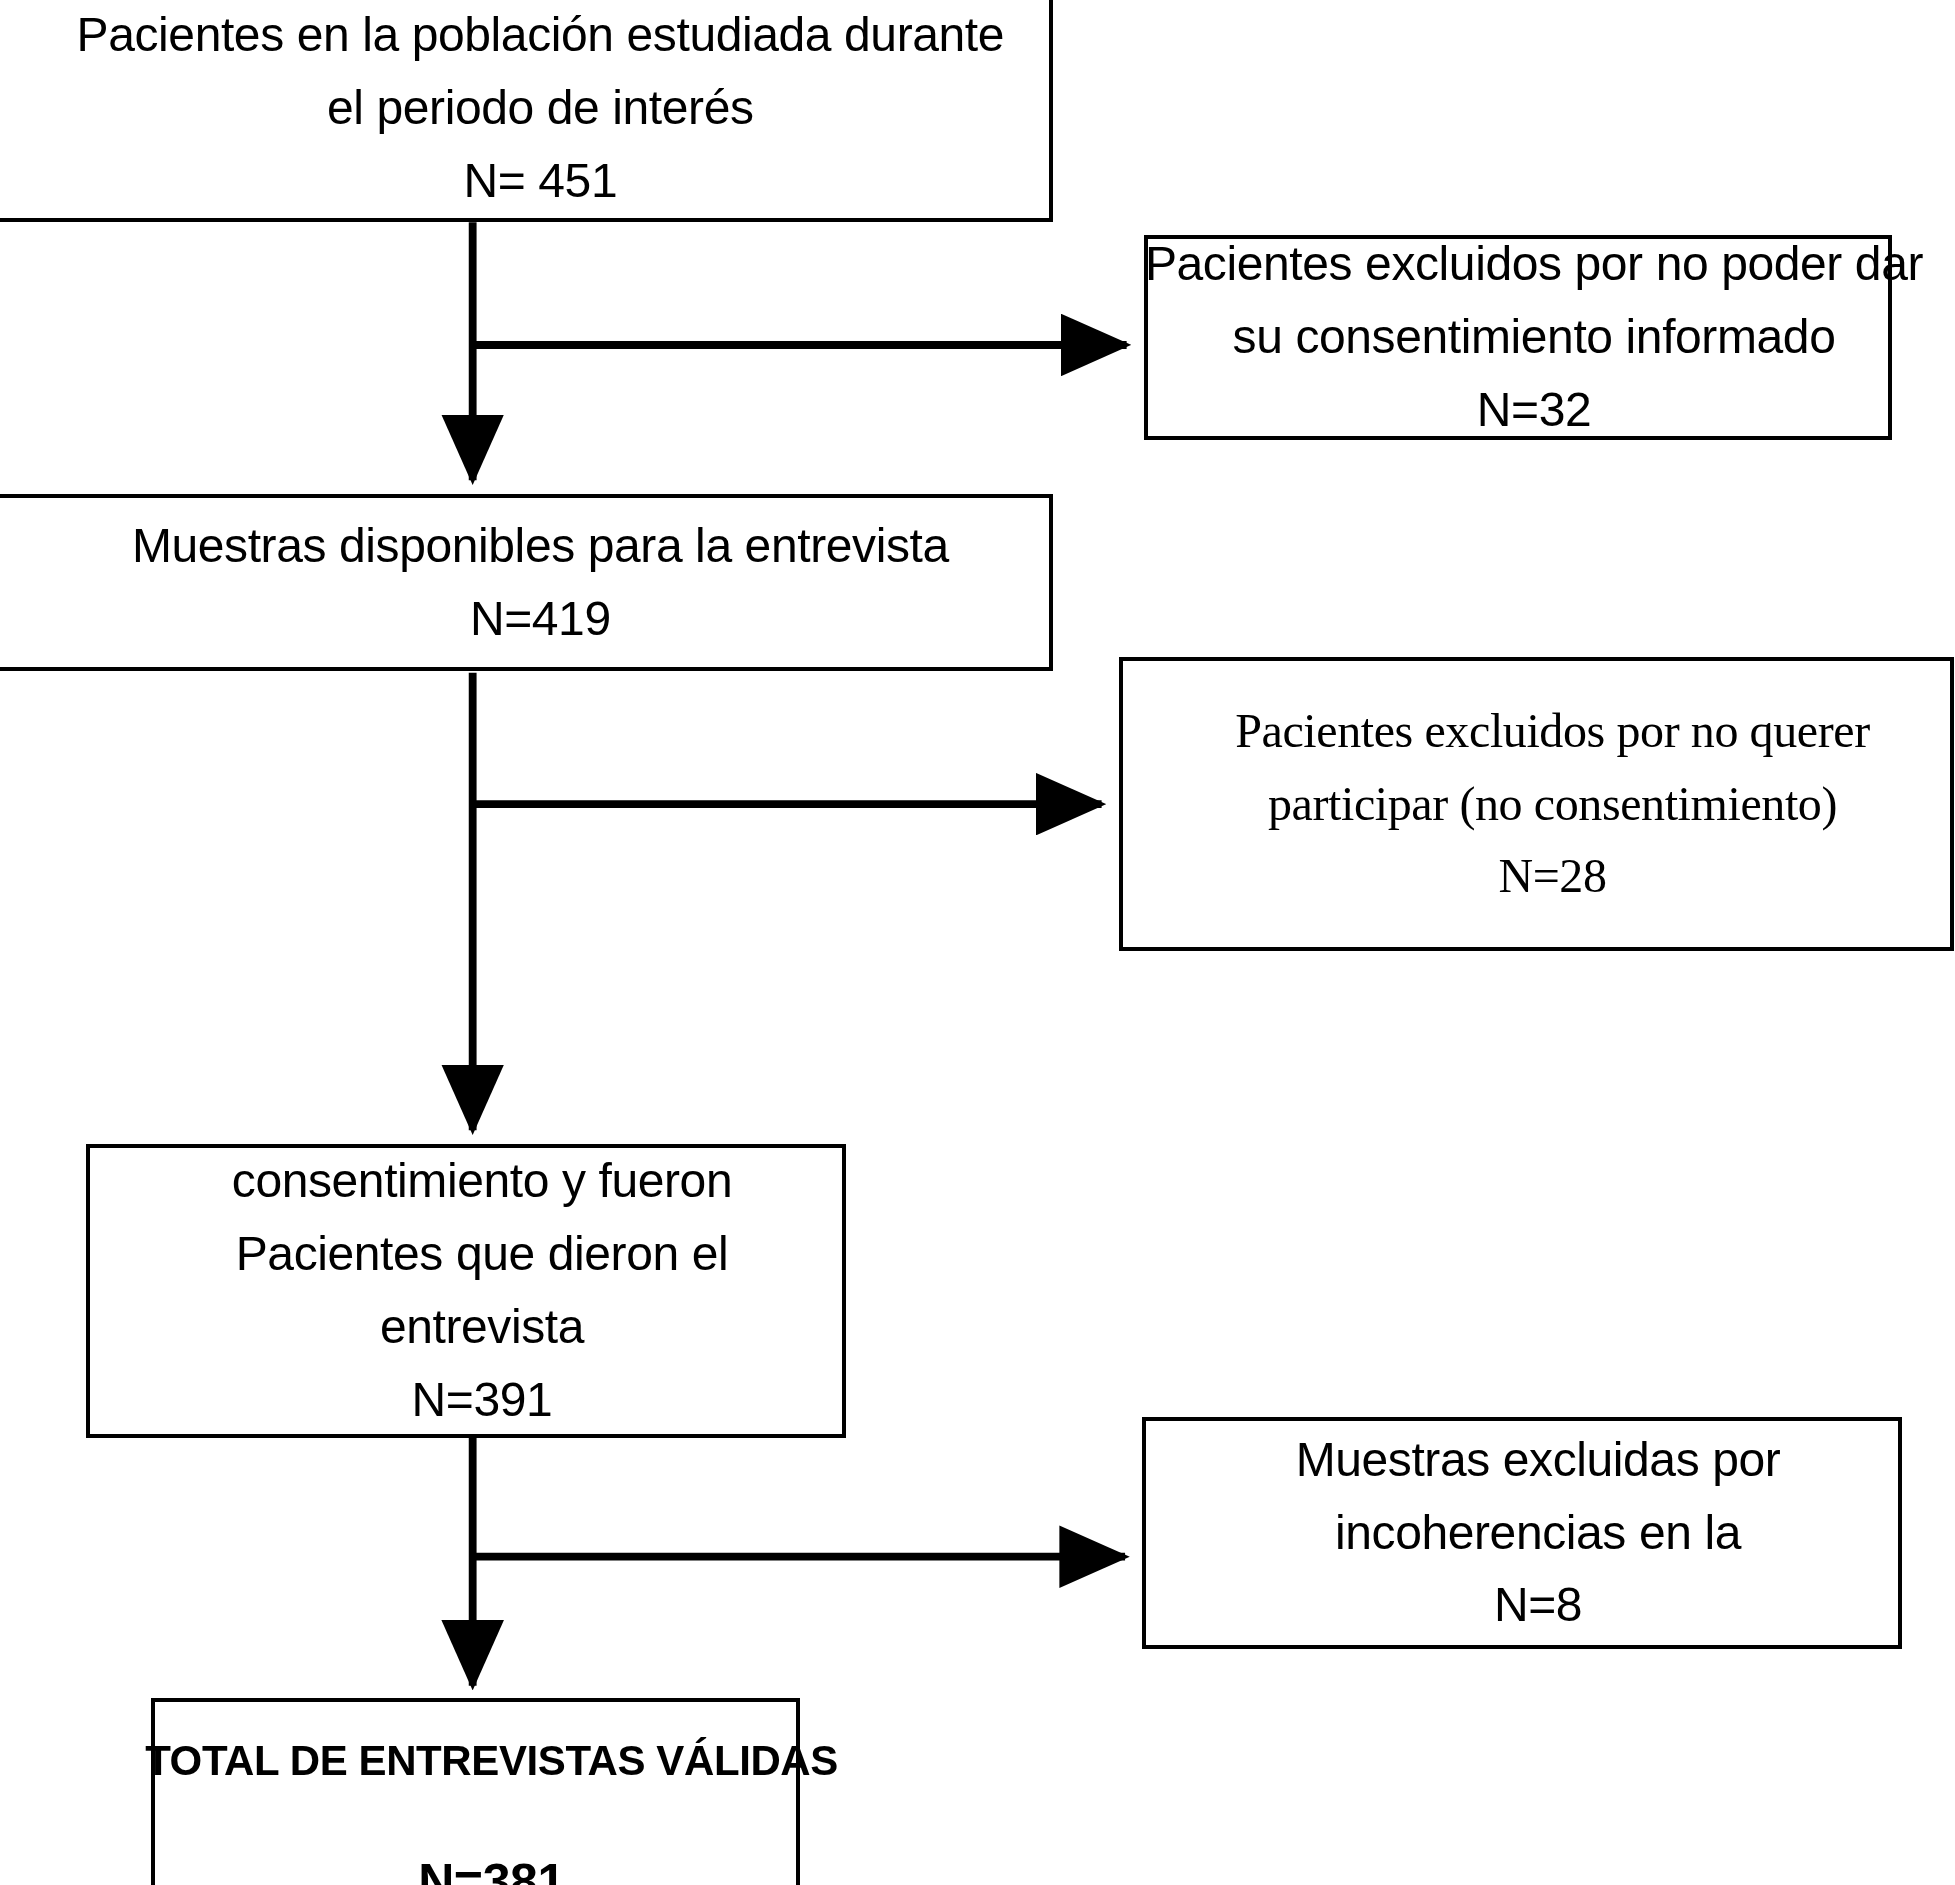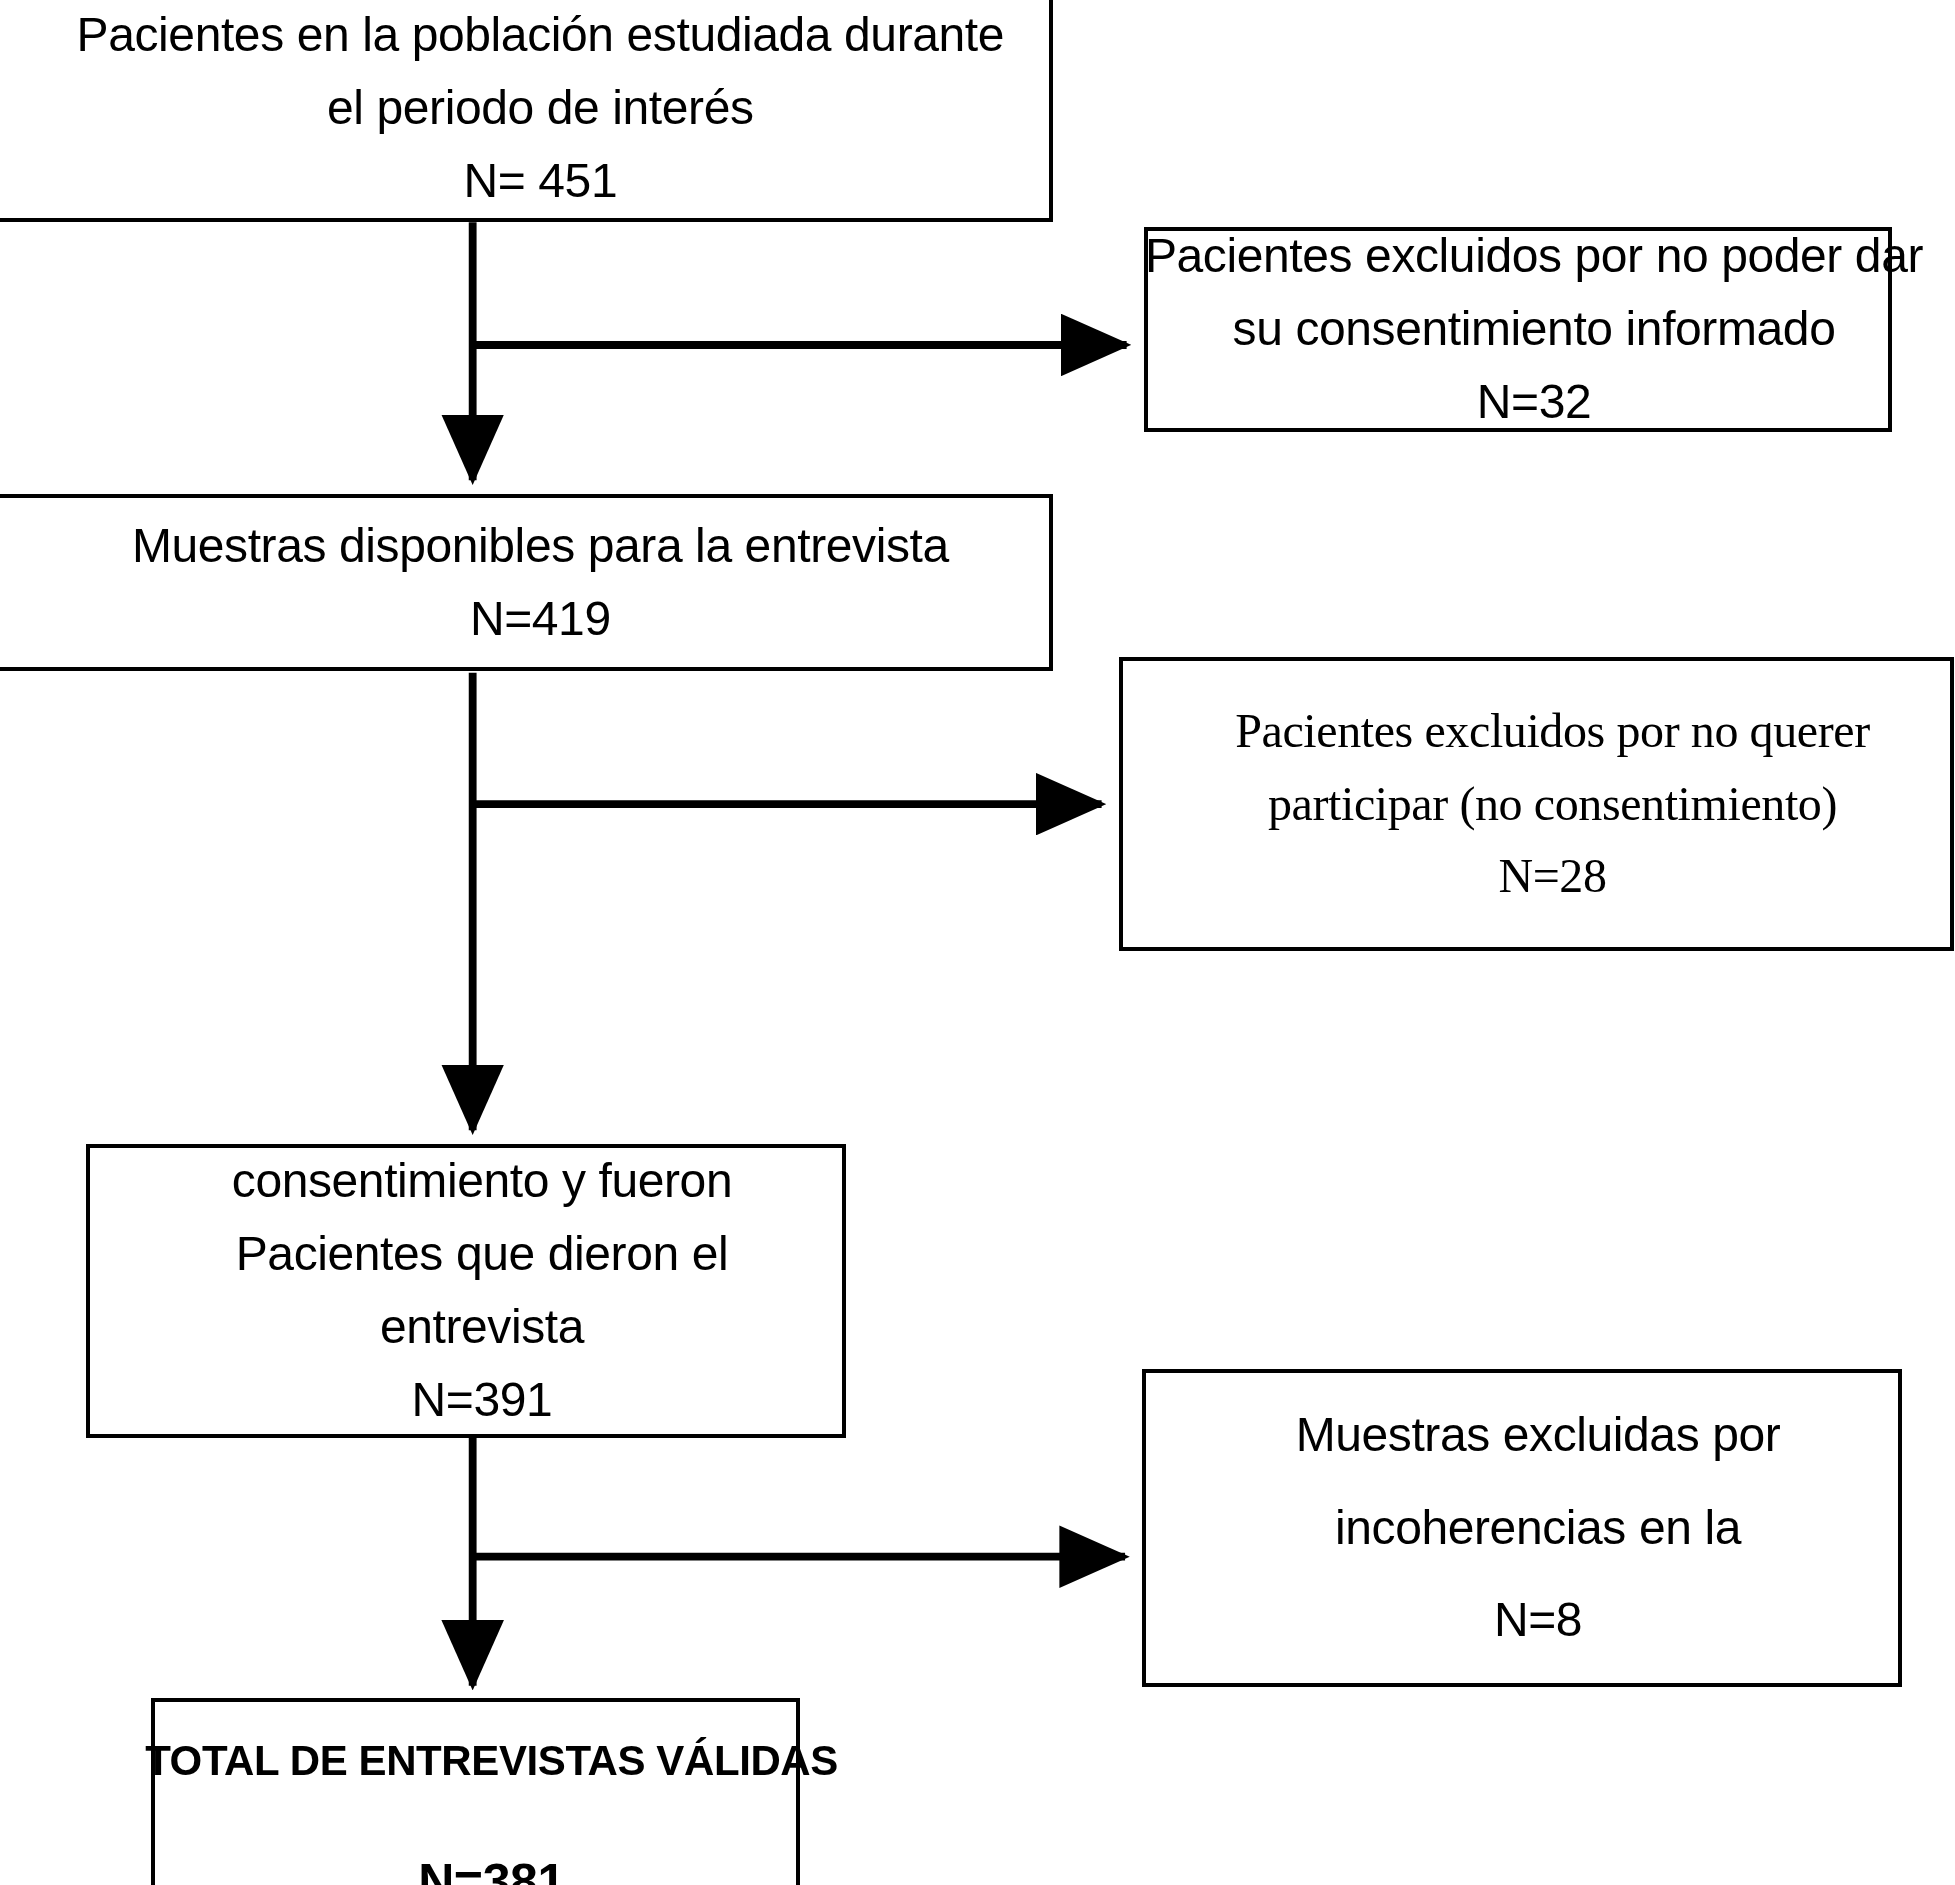--- a/index.html
+++ b/index.html
@@ -34,25 +34,25 @@
     letter-spacing: -0.4px;
     padding: 0 11px;
   }
   .node .line {
     display: block;
     white-space: nowrap;
     margin-left: 32px;
   }
   
   #node-population      { left: -4.7px;  top: -4.7px;   width: 1058px; height: 227px; }
-  #node-excluded-consent{ left: 1144px;top: 227px;  width: 748px;  height: 205px; }
+  #node-excluded-consent{ left: 1144px;top: 235px;  width: 748px;  height: 205px; }
   #node-available       { left: -4.7px;  top: 494px;  width: 1058px; height: 177px; }
   #node-excluded-refuse { left: 1119px;top: 657px;  width: 835px; height: 294px; font-family: Liberation Serif, serif; }
   #node-consented       { left: 86px; top: 1144px; width: 760px;  height: 294px; }
-  #node-excluded-incoh  { left: 1142px;top: 1369px; width: 760px;  height: 318px; gap: 20px; }
+  #node-excluded-incoh  { left: 1142px;top: 1417px; width: 760px;  height: 232px; }
   #node-total           { left: 151px; top: 1698px; width: 649px;  height: 194px; }
 
   #node-total {
     font-weight: bold;
     font-size: 42px;
     justify-content: flex-start;
     padding-top: 26.6px;
   }
   #node-total .line.total-n {
     margin-top: 52px;

